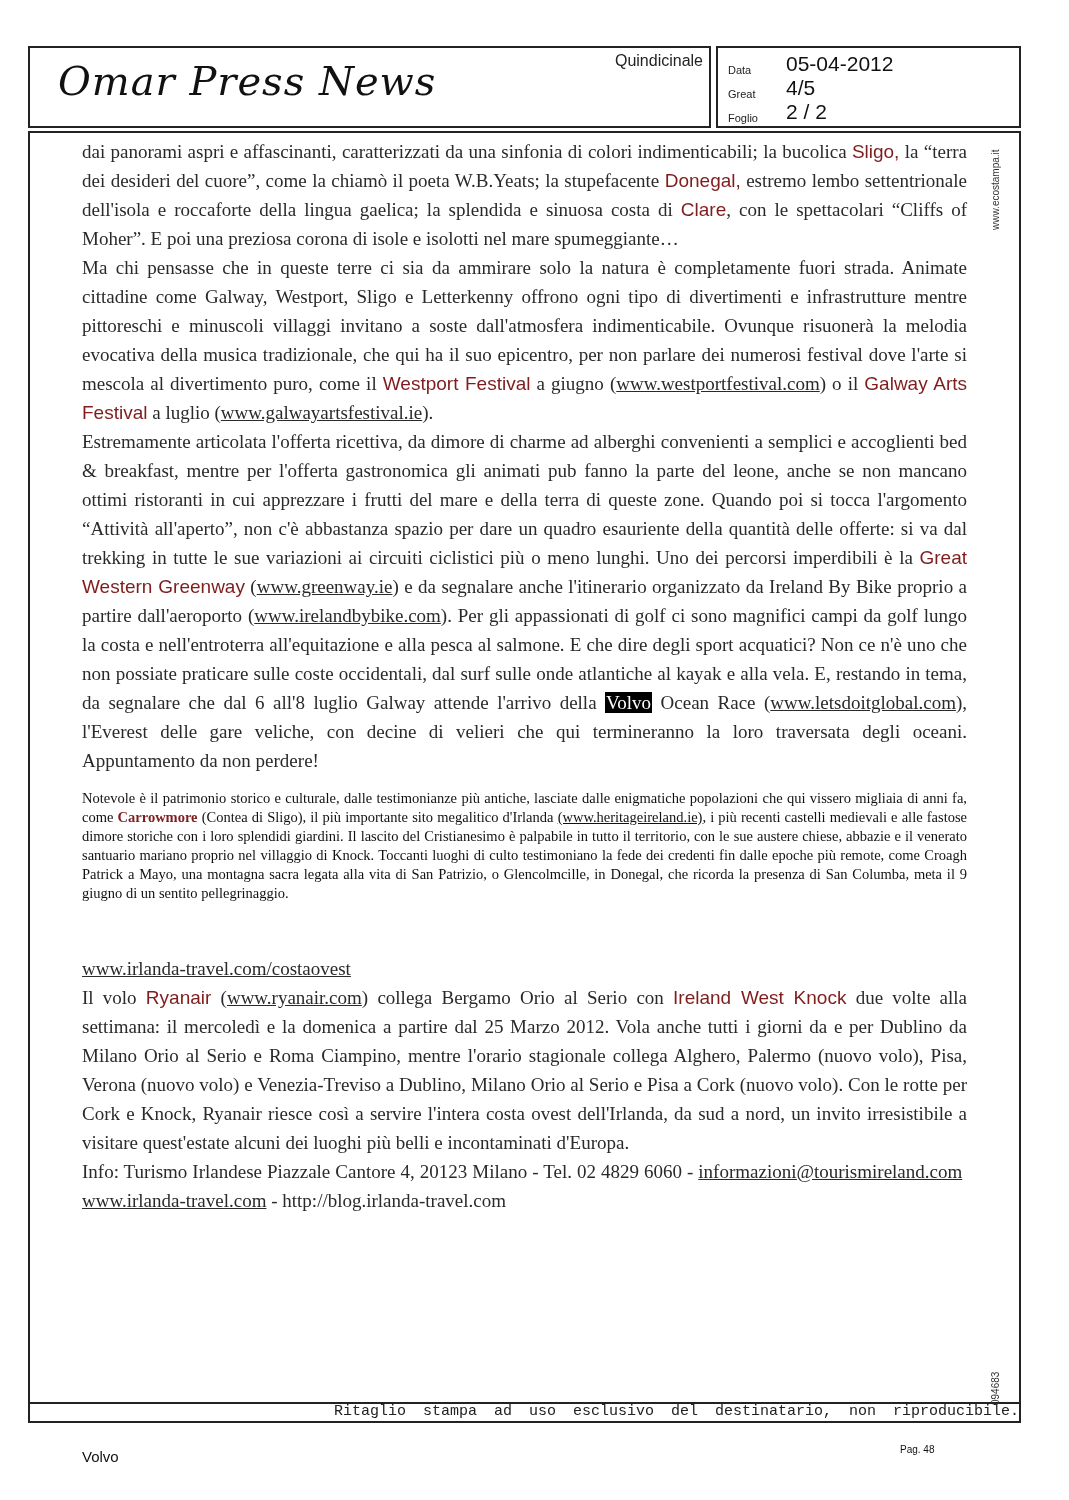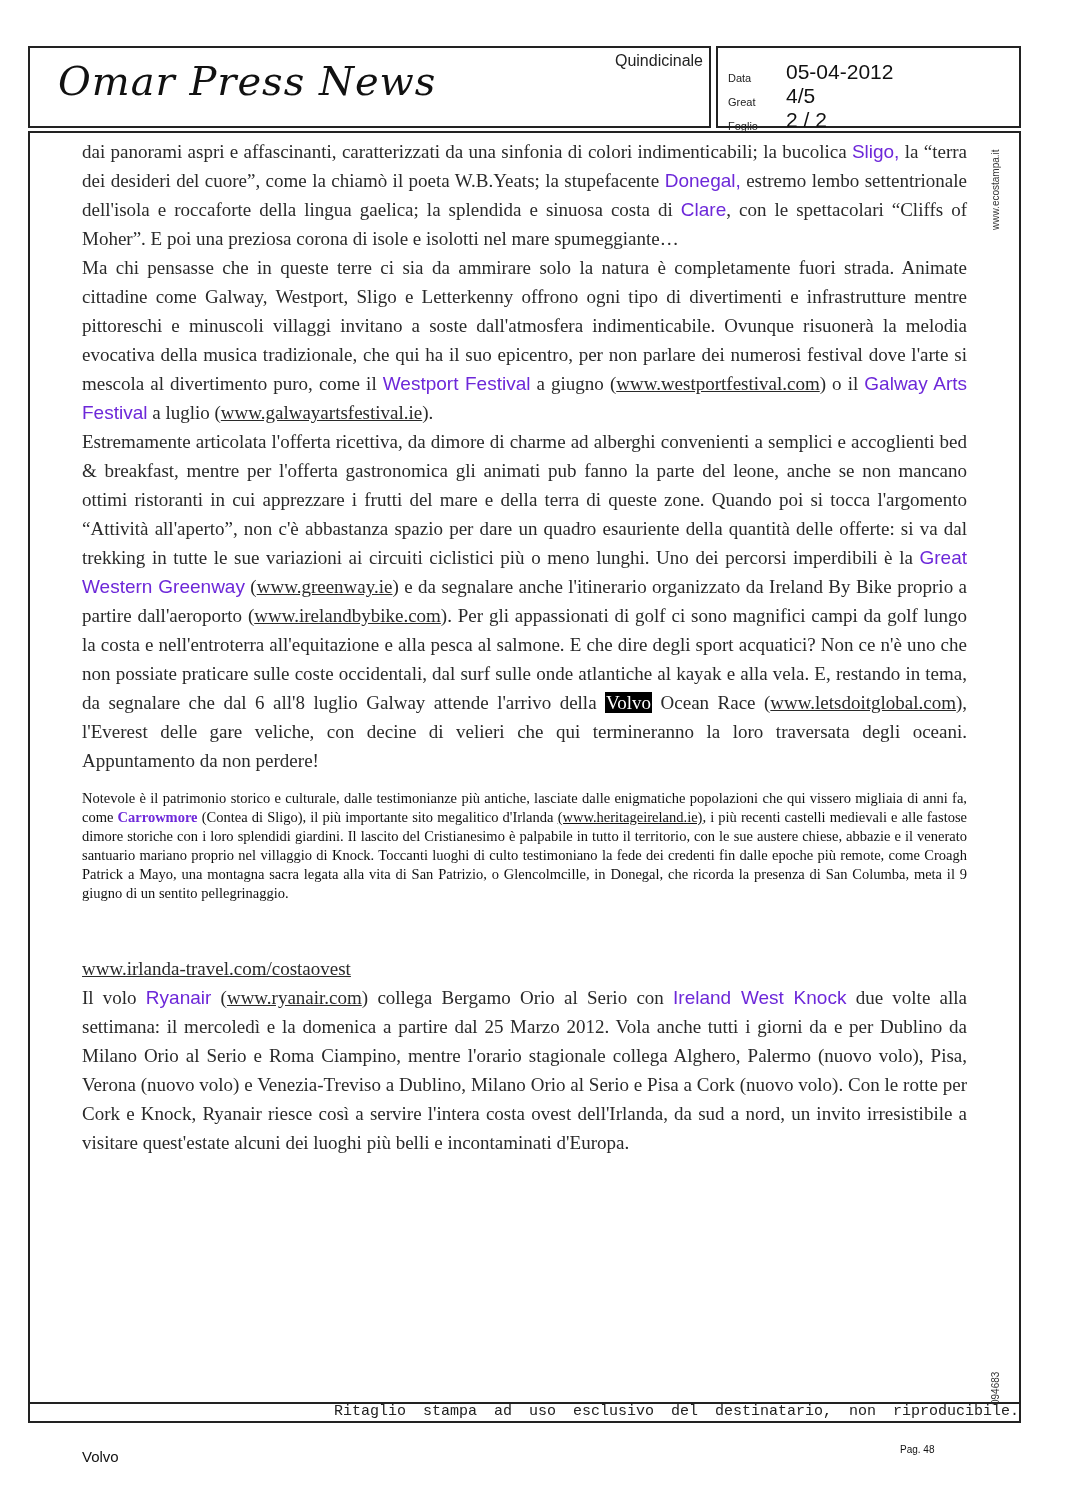--- a/index.html
+++ b/index.html
@@ -3,25 +3,25 @@
 <meta charset="utf-8">
 <style>
   html, body { margin:0; padding:0; background:#ffffff; }
   body { width:1069px; height:1500px; position:relative; overflow:hidden; color:#1a1a1a; }
   .hdr-left { position:absolute; left:28px; top:46px; width:683px; height:82px; border:2px solid #222; box-sizing:border-box; }
   .hdr-right { position:absolute; left:716px; top:46px; width:305px; height:82px; border:2px solid #222; box-sizing:border-box; }
   .masthead { position:absolute; left:28px; top:10px; font-family:"DejaVu Serif", serif; font-style:italic; font-size:40px; letter-spacing:1px; color:#111;text-align:center; }
   .freq { position:absolute; right:6px; top:4px; font-family:"Liberation Sans", sans-serif; font-size:16px; color:#222; }
   .meta-row { position:absolute; left:10px; font-family:"Liberation Sans", sans-serif; display:flex; align-items:flex-end; }
   .meta-label { width:58px; font-size:11px; color:#222; }
-  .meta-val { font-size:21px; color:#111;margin-top:8px; }
+  .meta-val { font-size:21px; color:#111; }
   .body-box { position:absolute; left:28px; top:131px; width:993px; height:1292px; border:2px solid #222; box-sizing:border-box; }
   .content { position:absolute; left:52px; top:4px; width:885px; font-family:"Liberation Serif", serif; font-size:19px; line-height:29px; color:#2a2a2a; text-align:justify; }
   .content p { margin:0; }
-  .content b { font-weight:normal; color:#6d28d9; font-family:"Liberation Sans Narrow","Liberation Sans", sans-serif;margin-top:20px; }
+  .content b { font-weight:normal; color:#7f1d1d; font-family:"Liberation Sans Narrow","Liberation Sans", sans-serif;margin-top:20px; }
   .content u { text-decoration:underline; }
   .hl { background:#000; color:#fff; padding:0 1px; }
   .boxed { margin-top:14px !important; font-size:14.5px; line-height:19px; color:#111; }
   .boxed b { font-family:"Liberation Serif", serif; font-weight:bold; }
   .gap { height:22px; }
   .footer-strip { position:absolute; left:0; right:0; bottom:0; height:17px; border-top:2px solid #222; font-family:"Liberation Mono", monospace; font-size:15px; font-weight:normal; text-align:right; line-height:16px; word-spacing:8px; color:#222; }
   .side-text { position:absolute; font-family:"Liberation Sans", sans-serif; font-size:10px; color:#333; transform:rotate(-90deg); transform-origin:left top; white-space:nowrap; }
   .brand { position:absolute; left:82px; top:1448px; font-family:"Liberation Sans", sans-serif; font-size:15px; color:#111; }
   .pagenum { position:absolute; left:900px; top:1444px; font-family:"Liberation Sans", sans-serif; font-size:10px; color:#111;text-align:right; }
 </style>
@@ -57,20 +57,21 @@
     <p><span>Estremamente articolata l'offerta ricettiva, da dimore di charme ad alberghi convenienti a semplici e accoglienti bed &amp; breakfast, mentre per l'offerta gastronomica gli animati pub fanno la parte del leone, anche se non mancano ottimi ristoranti in cui apprezzare i frutti del mare e della terra di queste zone. Quando poi si tocca l'argomento “Attività all'aperto”, non c'è abbastanza spazio per dare un quadro esauriente della quantità delle offerte: si va dal trekking in tutte le sue variazioni ai circuiti ciclistici più o meno lunghi. Uno dei percorsi imperdibili è la </span><b>Great Western Greenway</b><span> (</span><u>www.greenway.ie</u><span>) e da segnalare anche l'itinerario organizzato da Ireland By Bike proprio a partire dall'aeroporto (</span><u>www.irelandbybike.com</u><span>). Per gli appassionati di golf ci sono magnifici campi da golf lungo la costa e nell'entroterra all'equitazione e alla pesca al salmone. E che dire degli sport acquatici? Non ce n'è uno che non possiate praticare sulle coste occidentali, dal surf sulle onde atlantiche al kayak e alla vela. E, restando in tema, da segnalare che dal 6 all'8 luglio Galway attende l'arrivo della </span><span class="hl">Volvo</span><span> Ocean Race (</span><u>www.letsdoitglobal.com</u><span>), l'Everest delle gare veliche, con decine di velieri che qui termineranno la loro traversata degli oceani. Appuntamento da non perdere!</span></p>
 
     <p class="boxed"><span>Notevole è il patrimonio storico e culturale, dalle testimonianze più antiche, lasciate dalle enigmatiche popolazioni che qui vissero migliaia di anni fa, come </span><b>Carrowmore</b><span> (Contea di Sligo), il più importante sito megalitico d'Irlanda </span><u>(www.heritageireland.ie)</u><span>, i più recenti castelli medievali e alle fastose dimore storiche con i loro splendidi giardini. Il lascito del Cristianesimo è palpabile in tutto il territorio, con le sue austere chiese, abbazie e il venerato santuario mariano proprio nel villaggio di Knock. Toccanti luoghi di culto testimoniano la fede dei credenti fin dalle epoche più remote, come Croagh Patrick a Mayo, una montagna sacra legata alla vita di San Patrizio, o Glencolmcille, in Donegal, che ricorda la presenza di San Columba, meta il 9 giugno di un sentito pellegrinaggio.</span></p>
 
     <div class="gap"></div>
 
     <p><br><u>www.irlanda-travel.com/costaovest</u></p>
 
     <p><span>Il volo </span><b>Ryanair</b><span> (</span><u>www.ryanair.com</u><span>) collega Bergamo Orio al Serio con </span><b>Ireland West Knock</b><span> due volte alla settimana: il mercoledì e la domenica a partire dal 25 Marzo 2012. Vola anche tutti i giorni da e per Dublino da Milano Orio al Serio e Roma Ciampino, mentre l'orario stagionale collega Alghero, Palermo (nuovo volo), Pisa, Verona (nuovo volo) e Venezia-Treviso a Dublino, Milano Orio al Serio e Pisa a Cork (nuovo volo). Con le rotte per Cork e Knock, Ryanair riesce così a servire l'intera costa ovest dell'Irlanda, da sud a nord, un invito irresistibile a visitare quest'estate alcuni dei luoghi più belli e incontaminati d'Europa.</span></p>
 
+    <p><span>Info: Turismo Irlandese Piazzale Cantore 4, 20123 Milano - Tel. 02 4829 6060 - </span><u>informazioni@tourismireland.com</u>&nbsp; <u>www.irlanda-travel.com</u><span> - http://blog.irlanda-travel.com</span></p>
   </div>
 
   <div class="footer-strip">Ritaglio stampa ad uso esclusivo del destinatario, non riproducibile.</div>
 </div>
 
 <div class="side-text" style="left:990px; top:230px;">www.ecostampa.it</div>
 <div class="side-text" style="left:990px; top:1405px;">094683</div>
 
 <div class="brand">Volvo</div>
 <div class="pagenum">Pag. 48</div>

